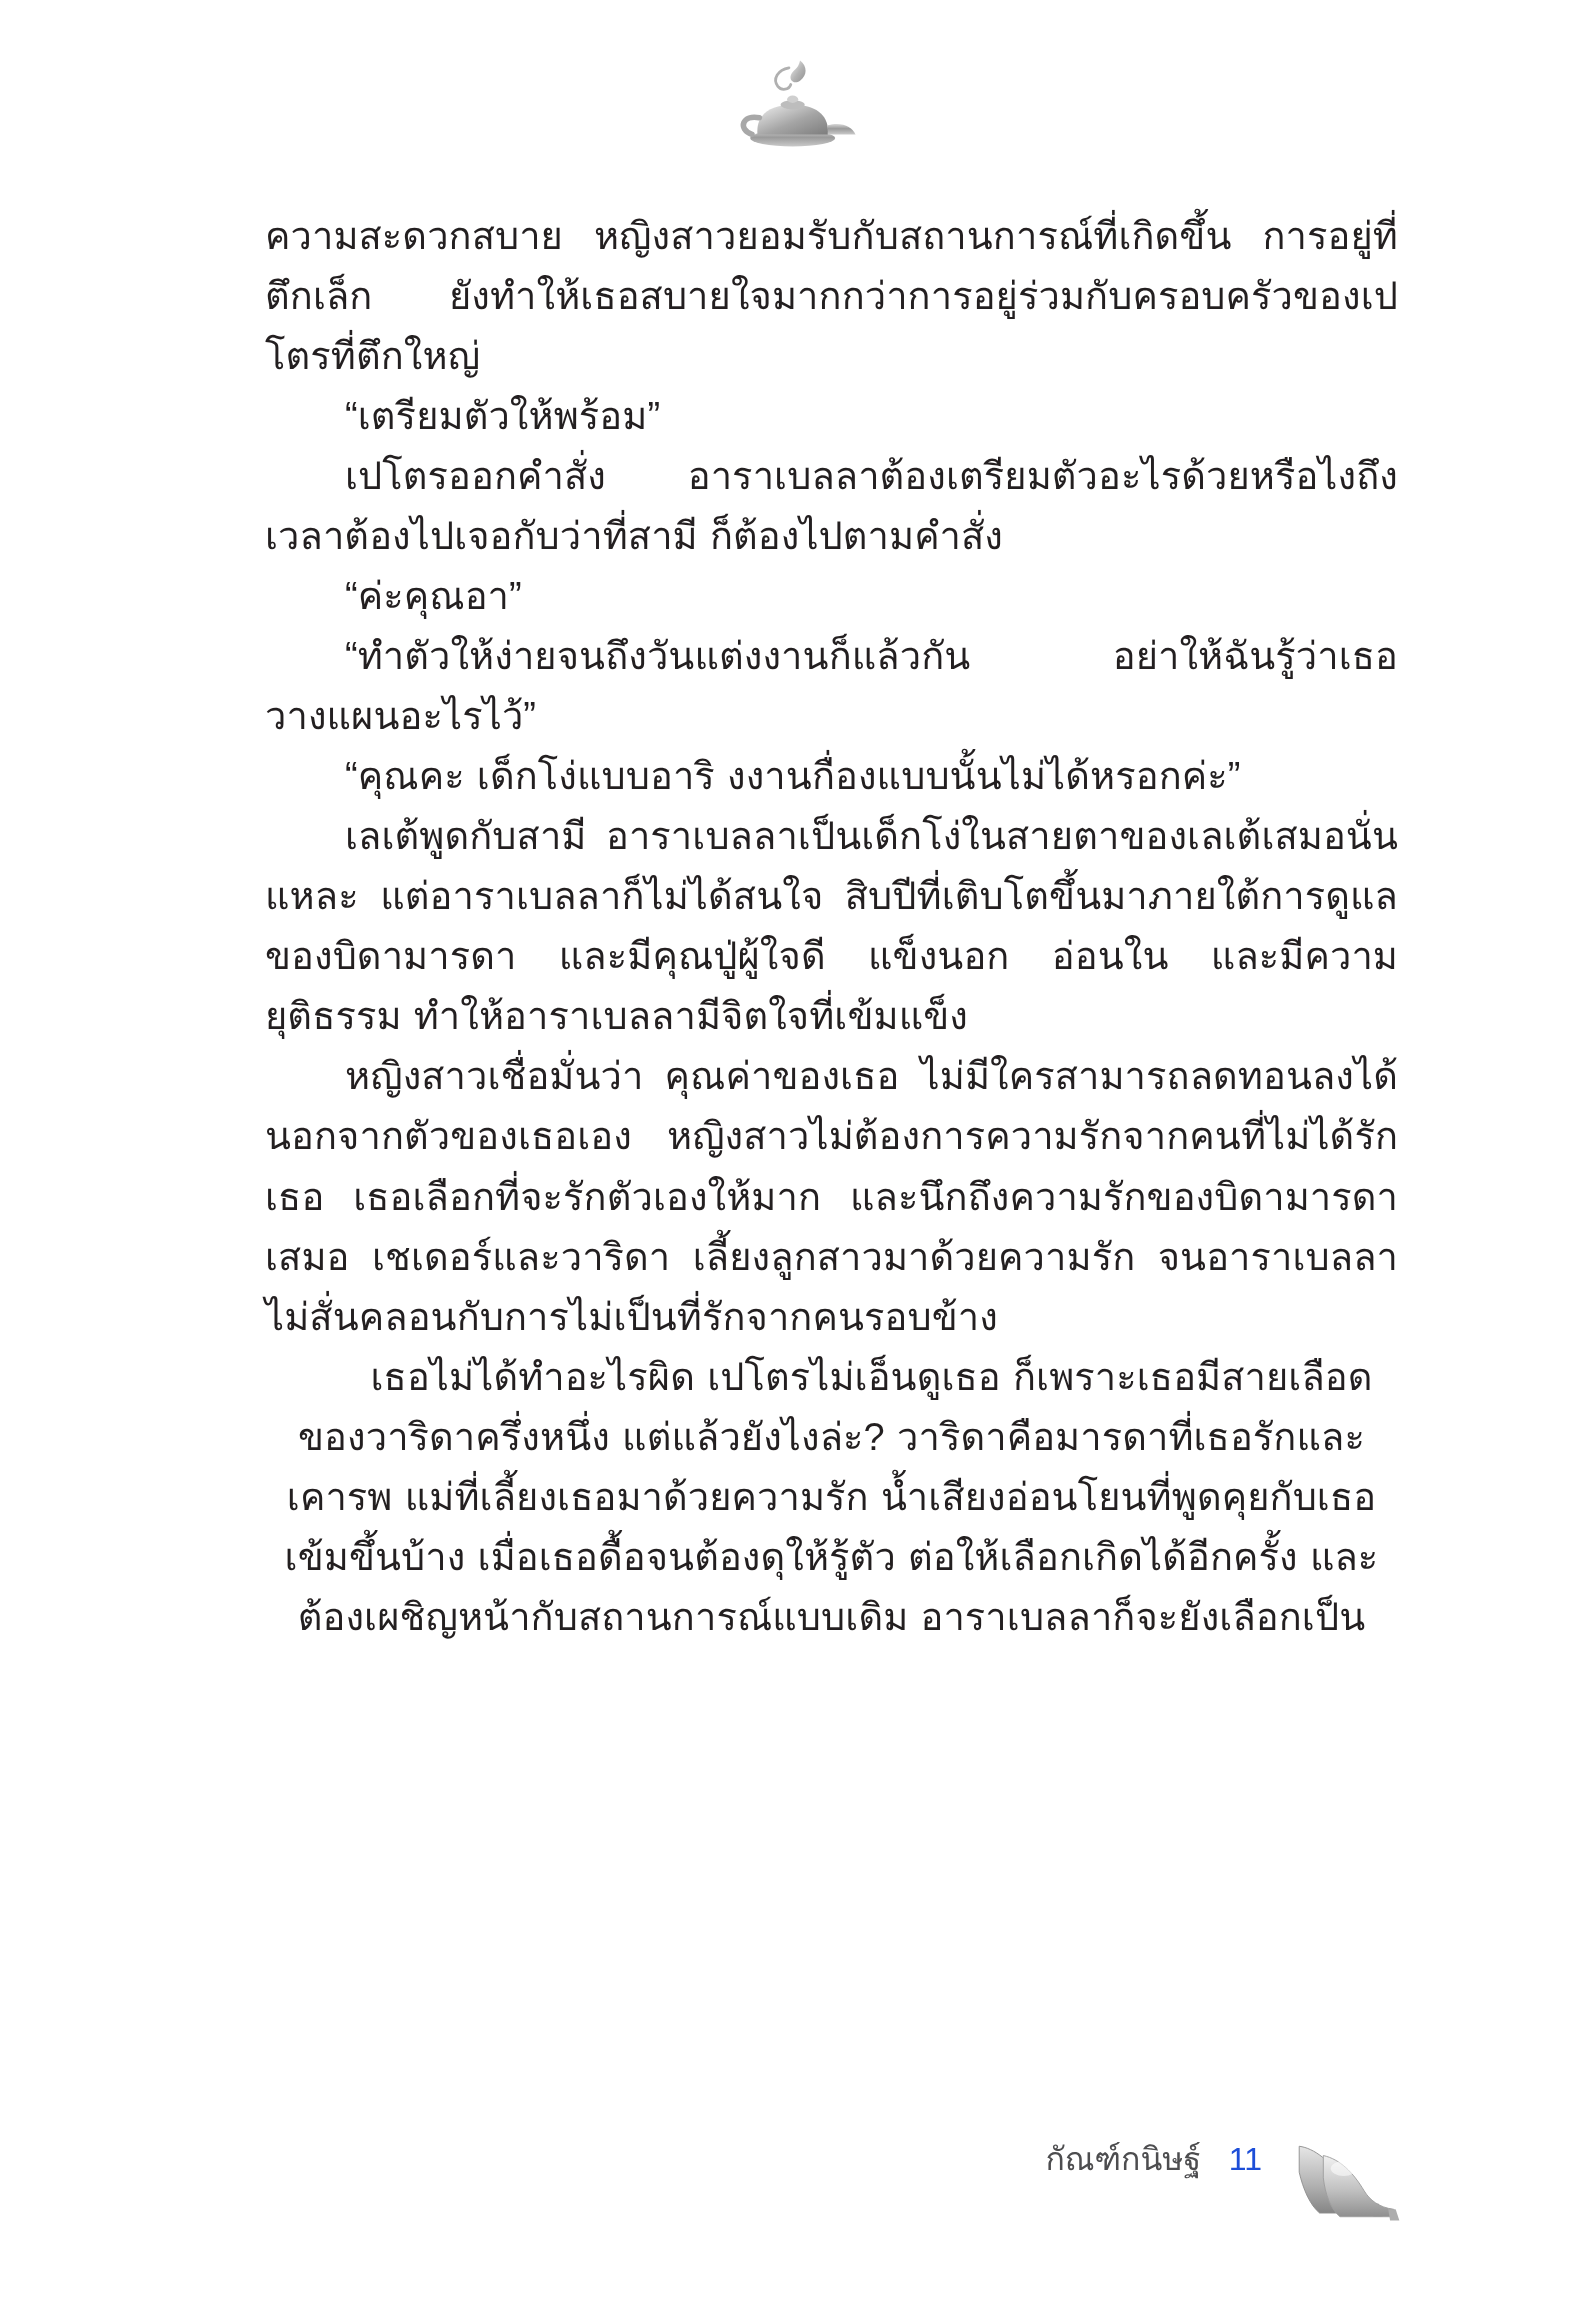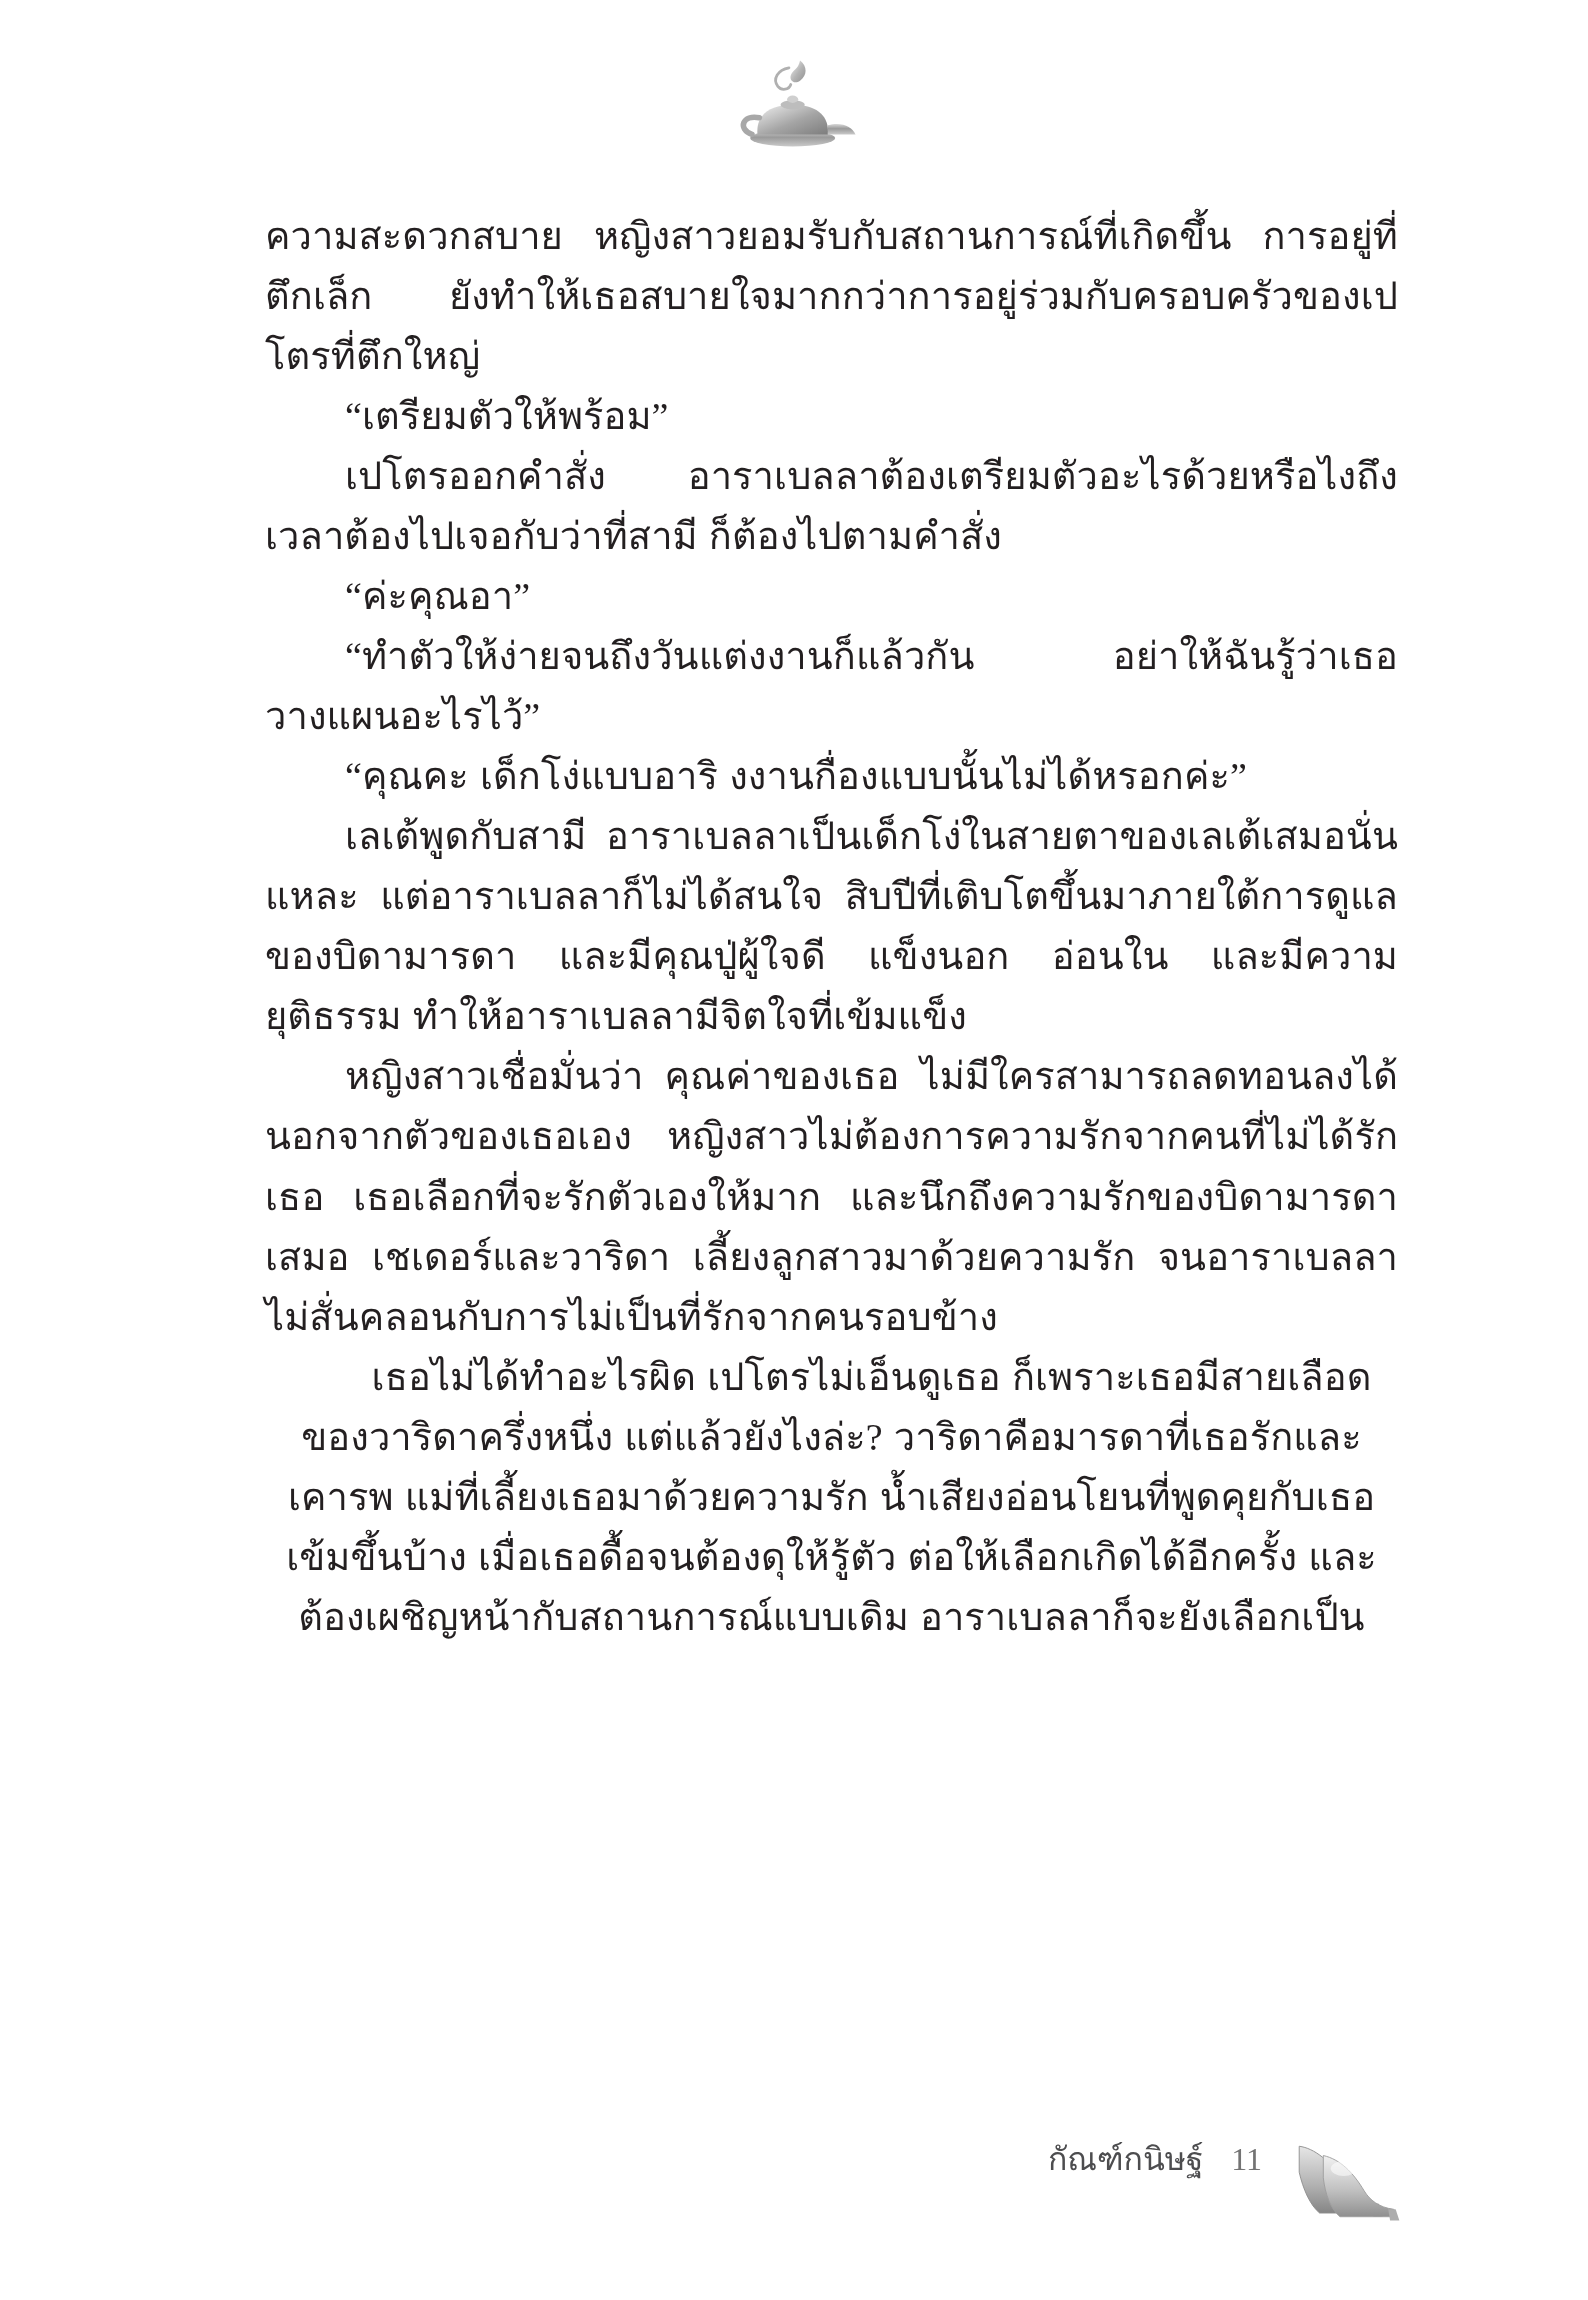--- a/index.html
+++ b/index.html
@@ -5,21 +5,21 @@
   html, body {
     margin: 0;
     padding: 0;
     background: #ffffff;
   }
   .page {
     position: relative;
     width: 1589px;
     height: 2300px;
     background: #ffffff;
-    font-family: Liberation Serif, serif;
+    font-family: Liberation Sans, sans-serif;
     overflow: hidden;
     box-sizing: border-box;
     padding-left: 14px;
   }
 
   
   .header-ornament {
     position: absolute;
     top: 48px;
     left: 0;
@@ -77,21 +77,21 @@
     gap: 24px;
   }
   .footer-author {
     font-size: 32px;
     color: #4d4d4f;
     line-height: 1;
     padding-bottom: 24px;
   }
   .footer-page {
     font-size: 32px;
-    color: #737373;
+    color: #1d4ed8;
     line-height: 1;
     padding-bottom: 24px;
     padding-left: 3.7px;
   }
   .footer-shoe {
     width: 121px;
     height: 102px;
     position: relative;
     bottom: -3.7px;
   }

